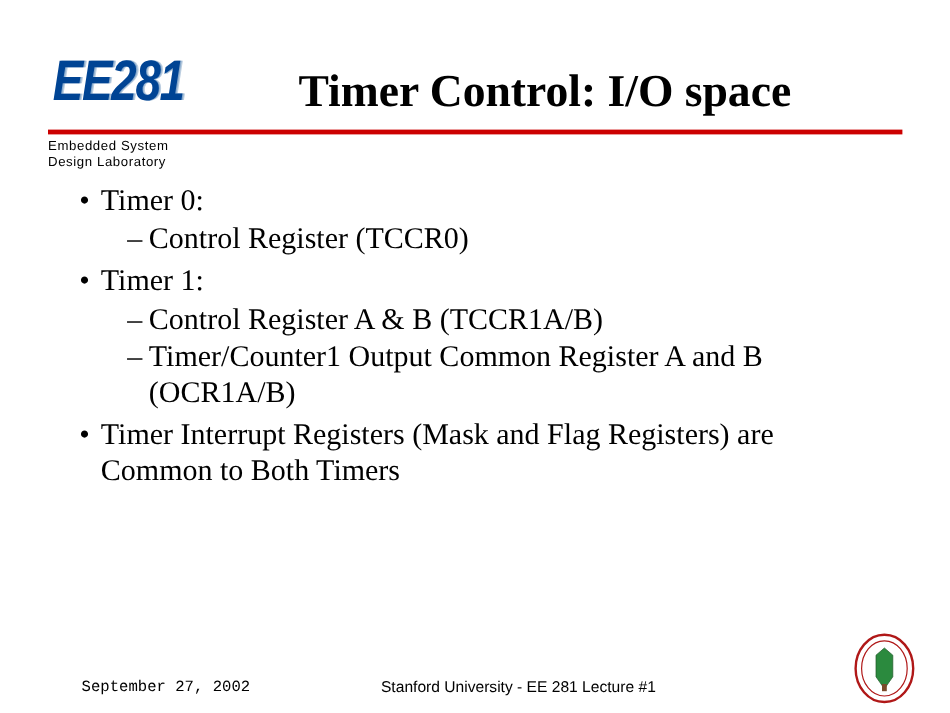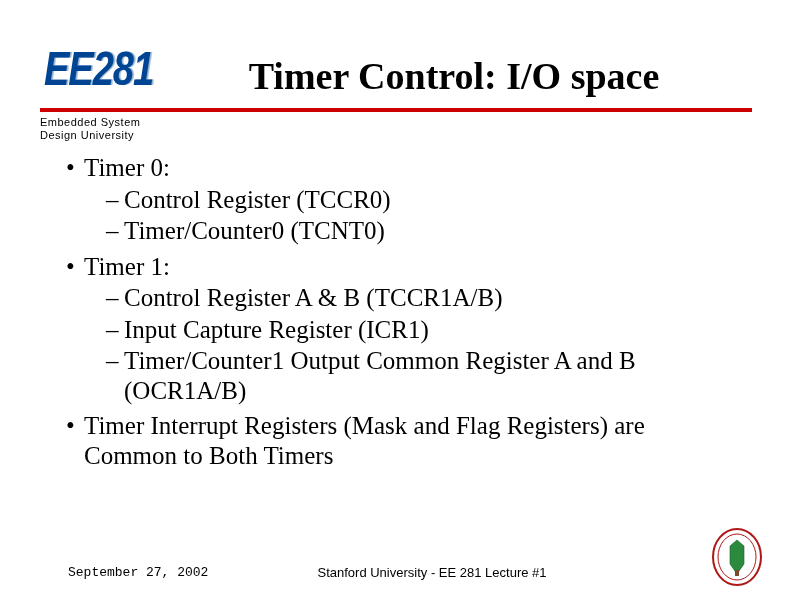--- a/index.html
+++ b/index.html
@@ -106,44 +106,38 @@
 </style>
 </head>
 <body>
 
 <div class="header">
   <div class="logo">EE281</div>
   <div class="title">Timer Control: I/O space</div>
   <div class="rule"></div>
   <div class="subhead">
     <span>Embedded System</span><br>
-    <span>Design University</span>
+    <span>Design Laboratory</span>
   </div>
 </div>
 
 <div class="content">
 
   <div class="l1">
     <span class="bullet">•</span><span>Timer 0:</span>
   </div>
   <div class="l2">
     <span class="dash">–</span><span>Control Register (TCCR0)</span>
   </div>
-  <div class="l2">
-    <span class="dash">–</span><span>Timer/Counter0 (TCNT0)</span>
-  </div>
 
   <div class="l1">
     <span class="bullet">•</span><span>Timer 1:</span>
   </div>
   <div class="l2">
     <span class="dash">–</span><span>Control Register A &amp; B (TCCR1A/B)</span>
-  </div>
-  <div class="l2">
-    <span class="dash">–</span><span>Input Capture Register (ICR1)</span>
   </div>
   <div class="l2">
     <span class="dash">–</span><span>Timer/Counter1 Output Common Register A and B (OCR1A/B)</span>
   </div>
 
   <div class="l1">
     <span class="bullet">•</span><span>Timer Interrupt Registers (Mask and Flag Registers) are Common to Both Timers</span>
   </div>
 
 </div>

